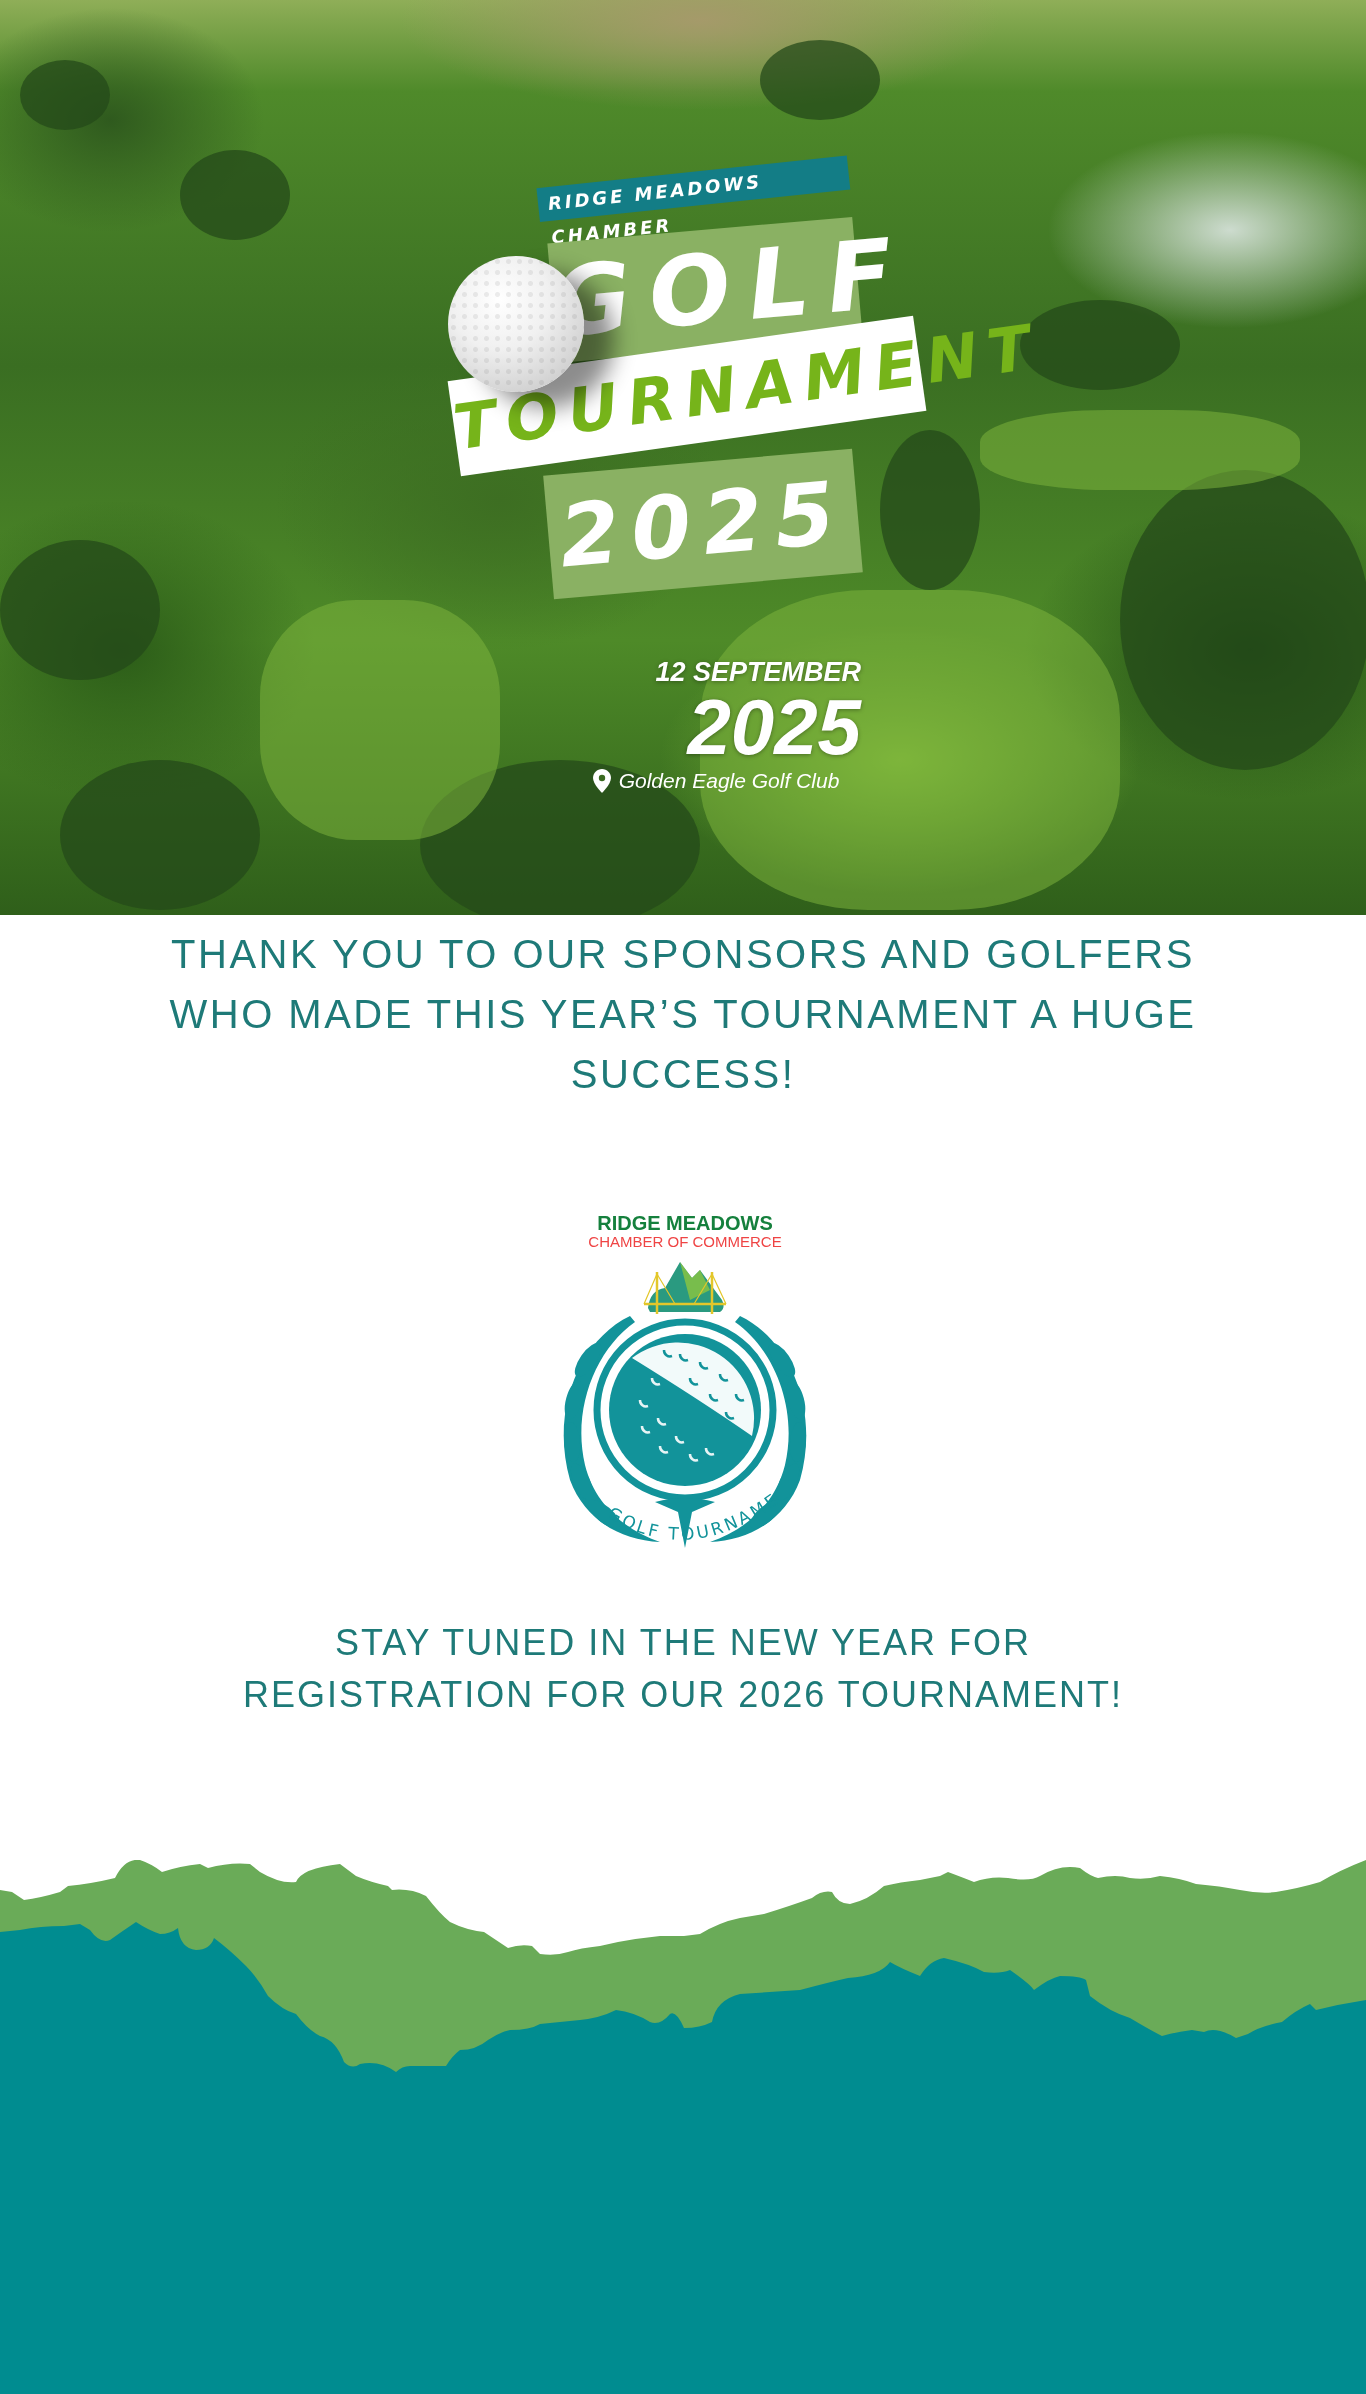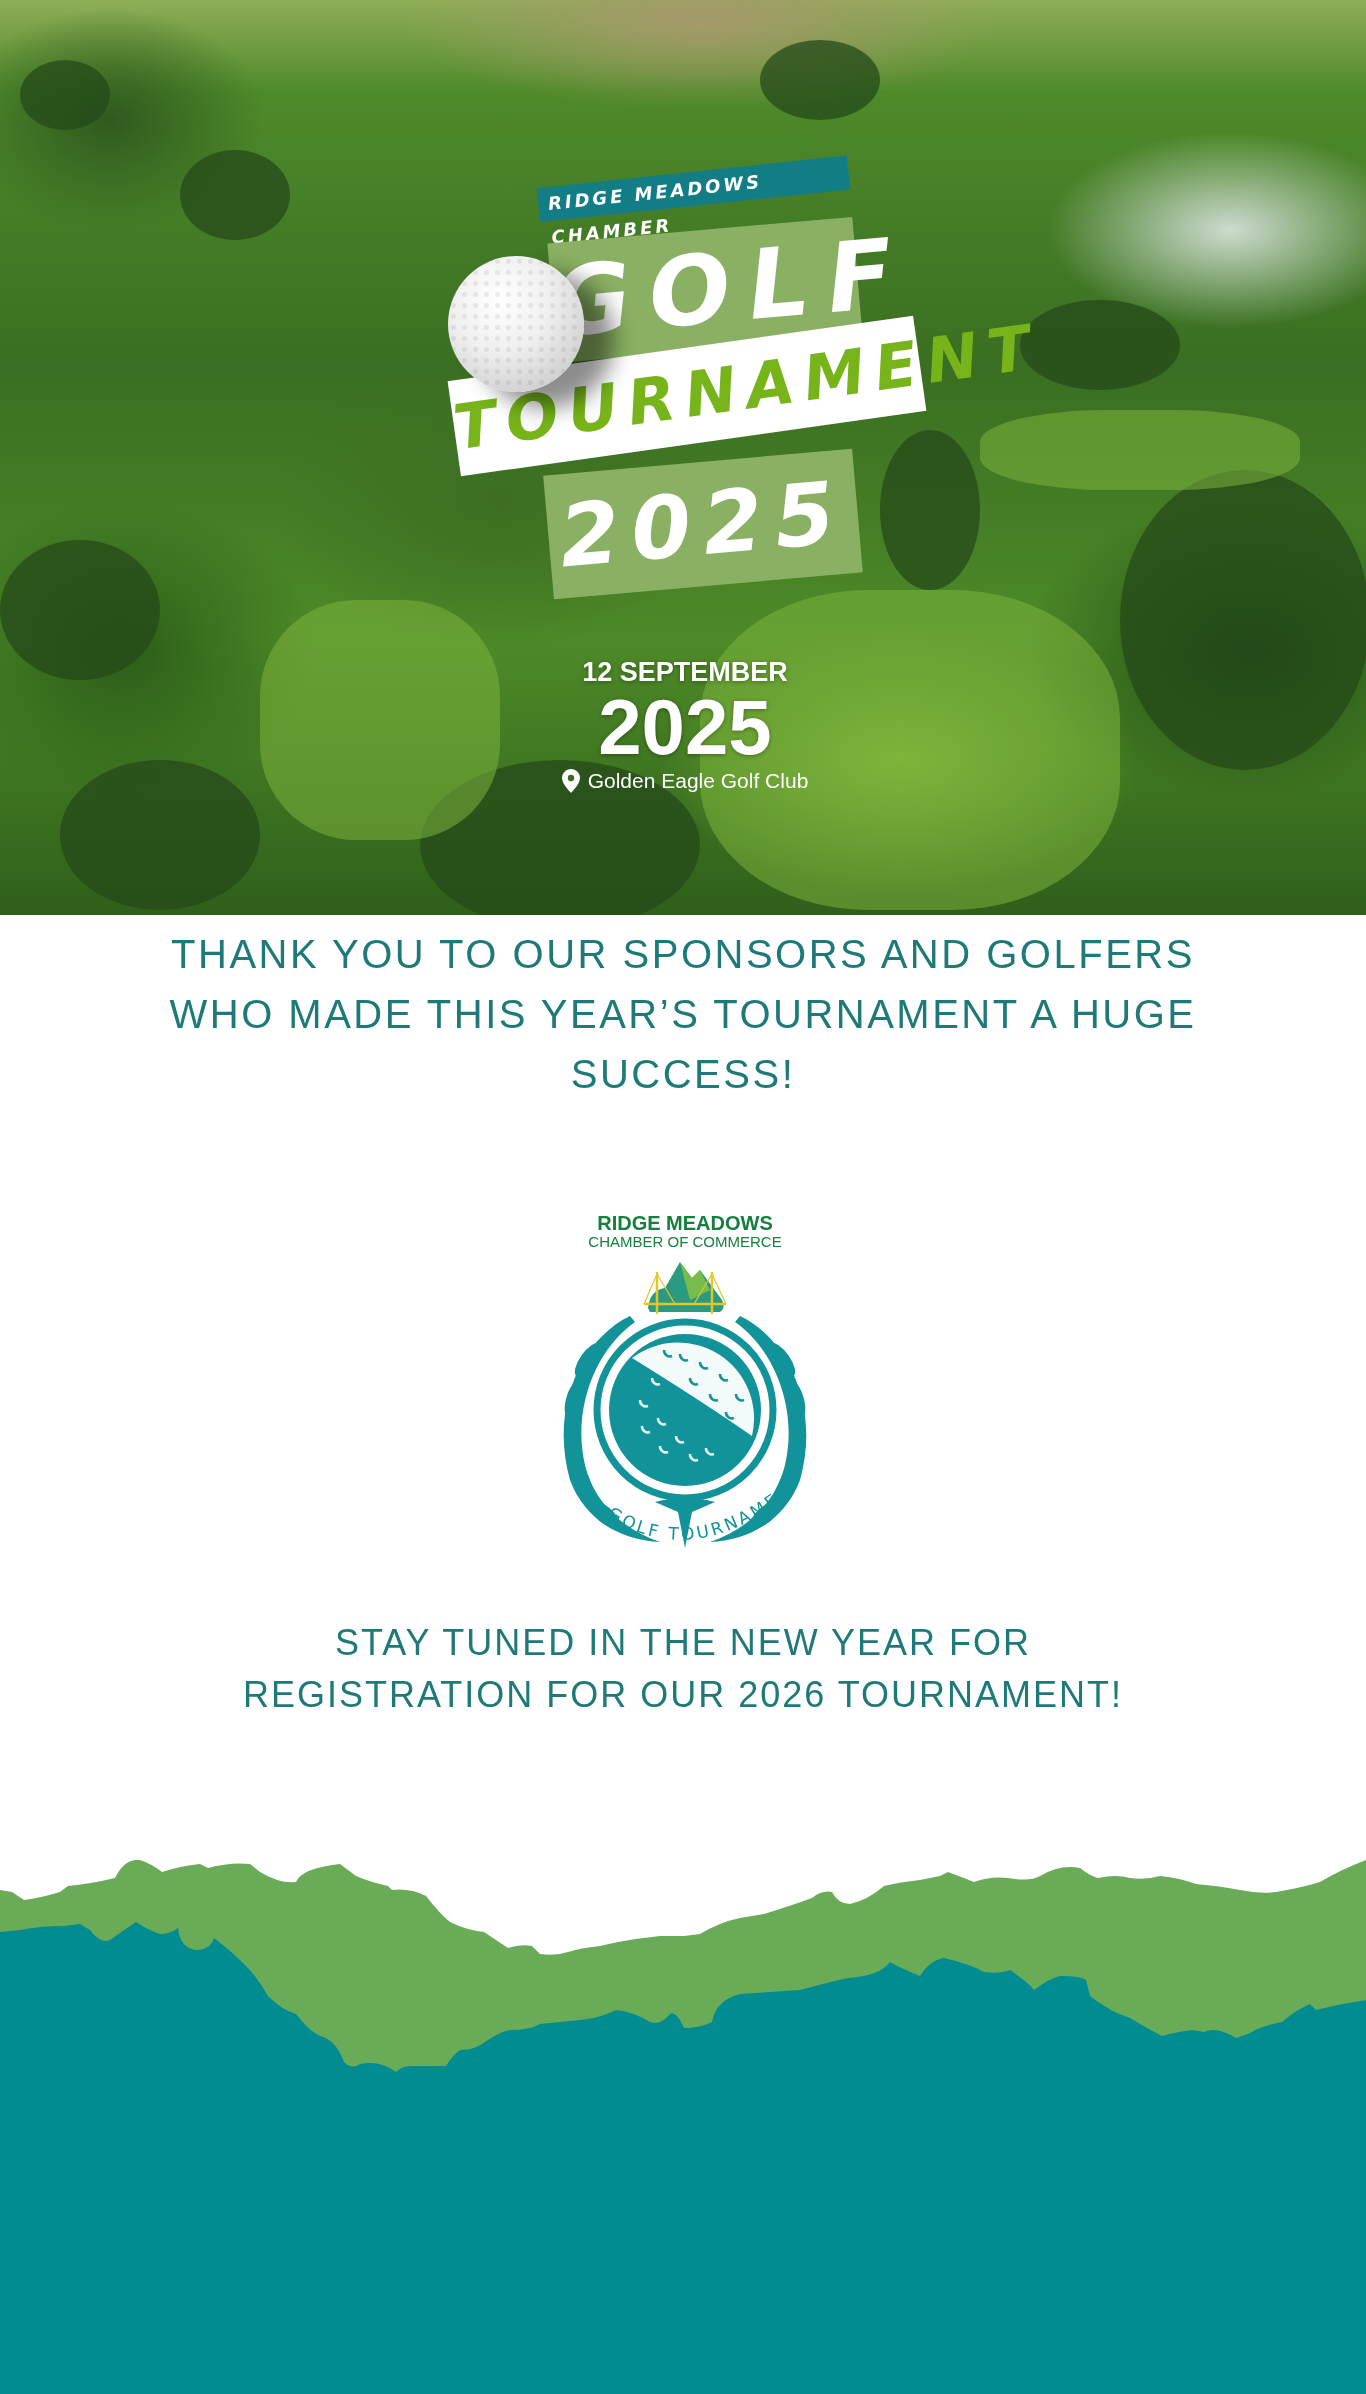--- a/index.html
+++ b/index.html
@@ -55,34 +55,34 @@
     position: absolute; left: 8px; top: 86px; width: 136px; height: 136px; border-radius: 50%;
     background: radial-gradient(circle at 38% 32%, #ffffff 0%, #f0f0f0 40%, #cfcfcf 80%, #a9a9a9 100%);
     box-shadow: 30px 16px 22px rgba(0,0,0,0.45);
   }
   .ball::after {
     content: ""; position: absolute; inset: 0; border-radius: 50%;
     background-image: radial-gradient(circle, rgba(0,0,0,0.07) 2px, transparent 3px);
     background-size: 11px 11px;
   }
 
-  .event-info { position: absolute; left: 540px; top: 655px; width: 290px; text-align: center; color: #fff; }
+  .event-info { position: absolute; left: 571px; top: 655px; width: 290px; text-align: right; color: #fff; font-style: italic; }
   .event-date { font-weight: bold; font-size: 27px; letter-spacing: 0; line-height: 34px; text-shadow: 0 1px 4px rgba(0,0,0,0.35); }
   .event-year { font-weight: bold; font-size: 78px; line-height: 80px; margin-top: -2px; text-shadow: 0 1px 4px rgba(0,0,0,0.35); }
   .event-venue { display: flex; align-items: center; justify-content: center; gap: 8px; margin-top: 2px; font-size: 21px; }
   .pin { width: 18px; height: 24px; display: inline-block; }
 
   
   .thanks {
     position: absolute; left: 0; top: 924px; width: 1366px; text-align: center;
     color: #1e7a78; font-size: 40px; letter-spacing: 2.5px; line-height: 60px;
   }
   .logo { position: absolute; left: 540px; top: 1212px; width: 290px; height: 370px; }
   .logo-name { text-align: center; color: #15803d; font-weight: bold; font-size: 20px; line-height: 22px; }
-  .logo-sub { text-align: center; color: #15803d; font-size: 15px; line-height: 16px; }
+  .logo-sub { text-align: center; color: #ef4444; font-size: 15px; line-height: 16px; }
 
   .stay {
     position: absolute; left: 0; top: 1617px; width: 1366px; text-align: center;
     color: #1e7a78; font-size: 36px; letter-spacing: 2px; line-height: 52px;
   }
 
   .footer { position: absolute; left: 0; top: 1860px; width: 1366px; height: 534px; }
 </style>
 </head>
 <body>

